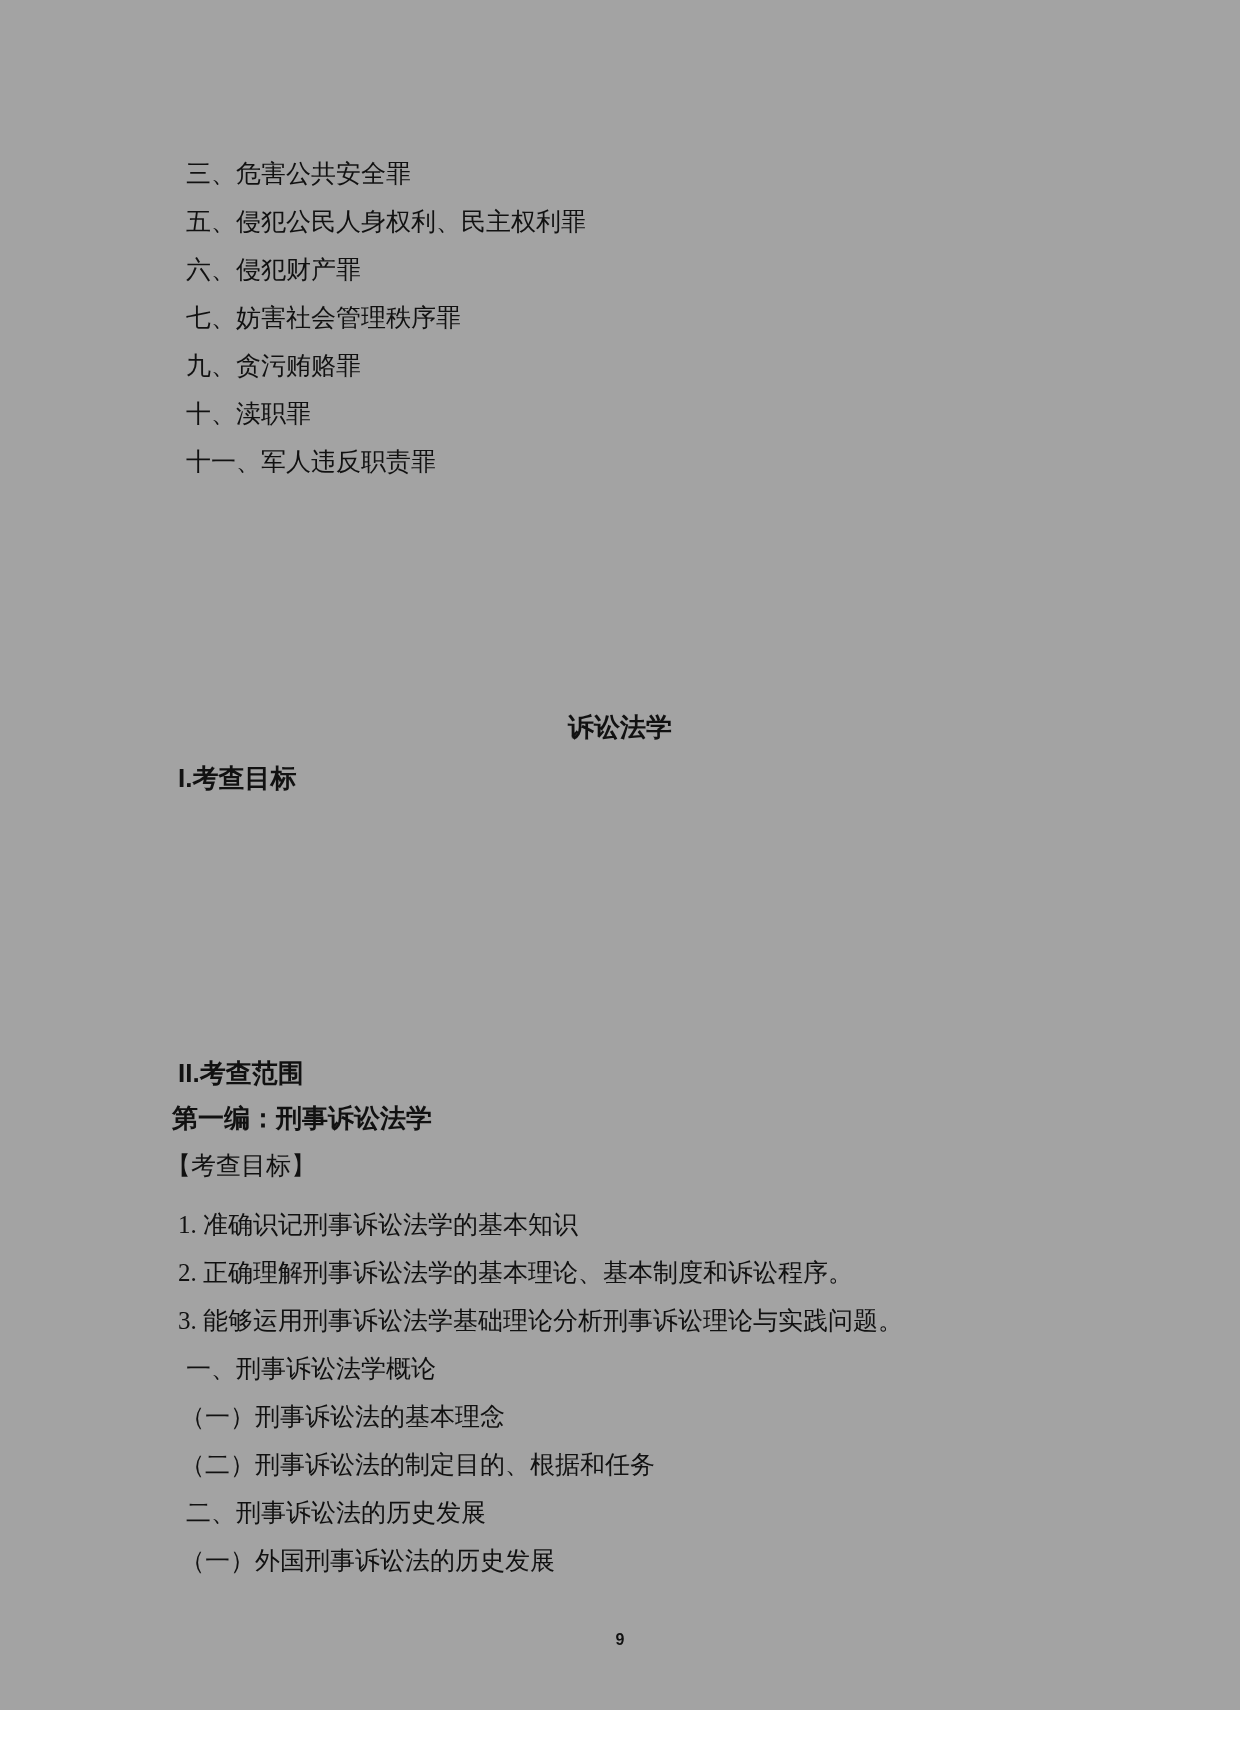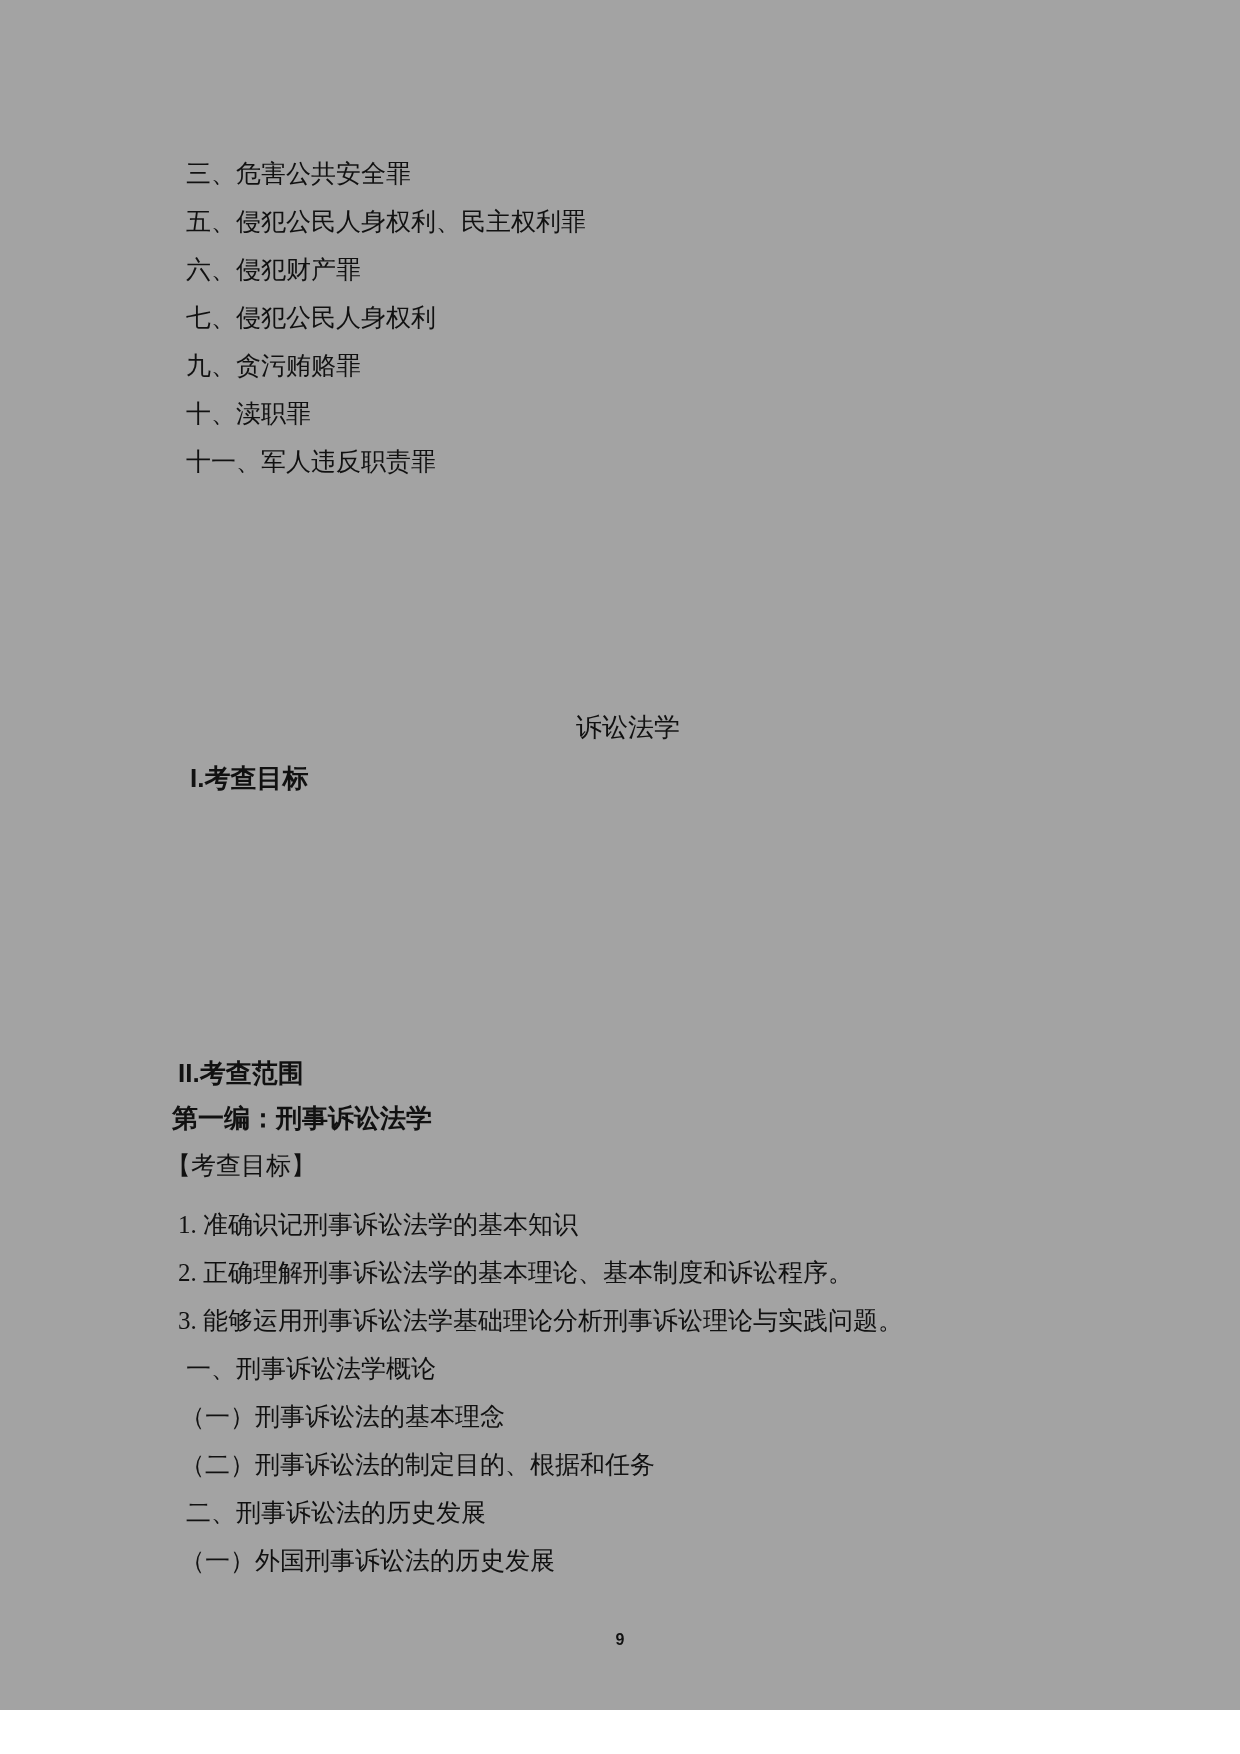--- a/index.html
+++ b/index.html
@@ -16,31 +16,31 @@
 
   
   .crimes-list {
     left: 166px; top: 150px; width: 908px;
     font-size: 25px; line-height: 48px;
   }
   .crimes-list .row { padding-left: 20px; }
 
   
   .sec-title {
-    left: 174px; top: 711px; width: 908px;
+    left: 166px; top: 711px; width: 908px;
     text-align: center;
-    font-size: 26px; line-height: 32px; font-weight: normal;
+    font-size: 26px; line-height: 32px; font-weight: bold;
     font-family: "Liberation Sans", "DejaVu Sans", sans-serif;
   }
 
   .heading {
     font-size: 26px; line-height: 32px; font-weight: bold;
     font-family: "Liberation Sans", "DejaVu Sans", sans-serif;
   }
-  .h-goal  { left: 178px; top: 762px; margin-left: 12px; }
+  .h-goal  { left: 178px; top: 762px; }
   .h-scope { left: 178px; top: 1057px; }
   .h-part  { left: 172px; top: 1102px; }
 
   .h-bracket {
     left: 166px; top: 1142px;
     font-size: 25px; line-height: 48px;
   }
 
   
   .para {
@@ -67,21 +67,21 @@
 </style>
 </head>
 <body>
 
 <div class="page">
 
   <div class="abs crimes-list">
     <div class="row">三、危害公共安全罪</div>
     <div class="row">五、侵犯公民人身权利、民主权利罪</div>
     <div class="row">六、侵犯财产罪</div>
-    <div class="row">七、侵犯公民人身权利</div>
+    <div class="row">七、妨害社会管理秩序罪</div>
     <div class="row">九、贪污贿赂罪</div>
     <div class="row">十、渎职罪</div>
     <div class="row">十一、军人违反职责罪</div>
   </div>
 
   <div class="abs sec-title">诉讼法学</div>
 
   <div class="abs heading h-goal">I.考查目标</div>
 
 

